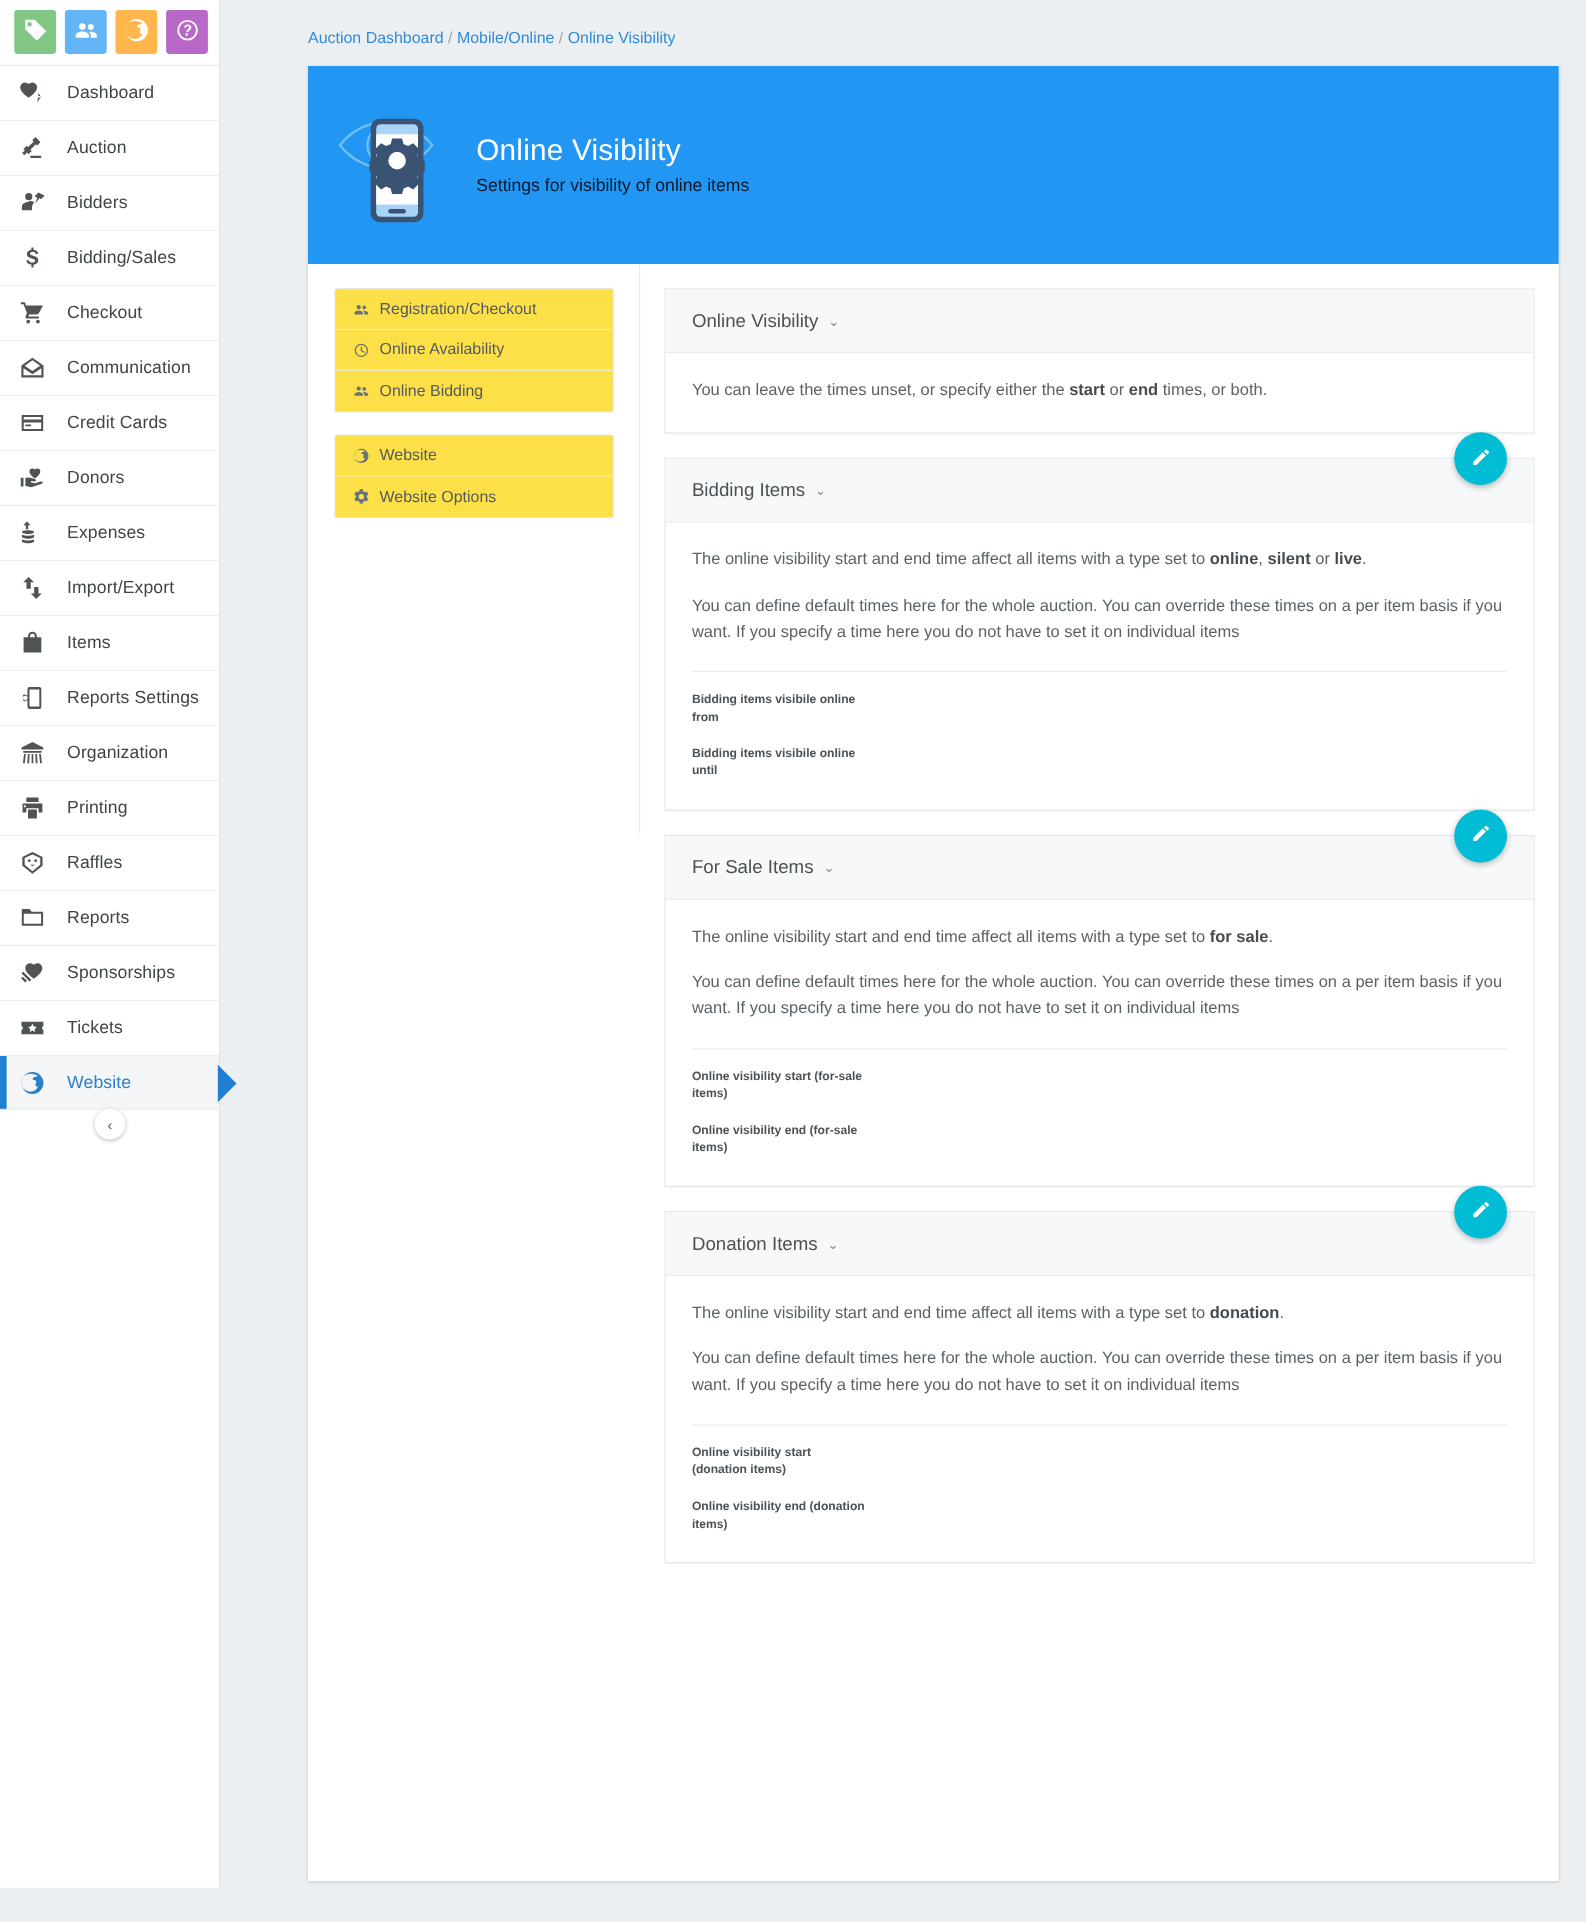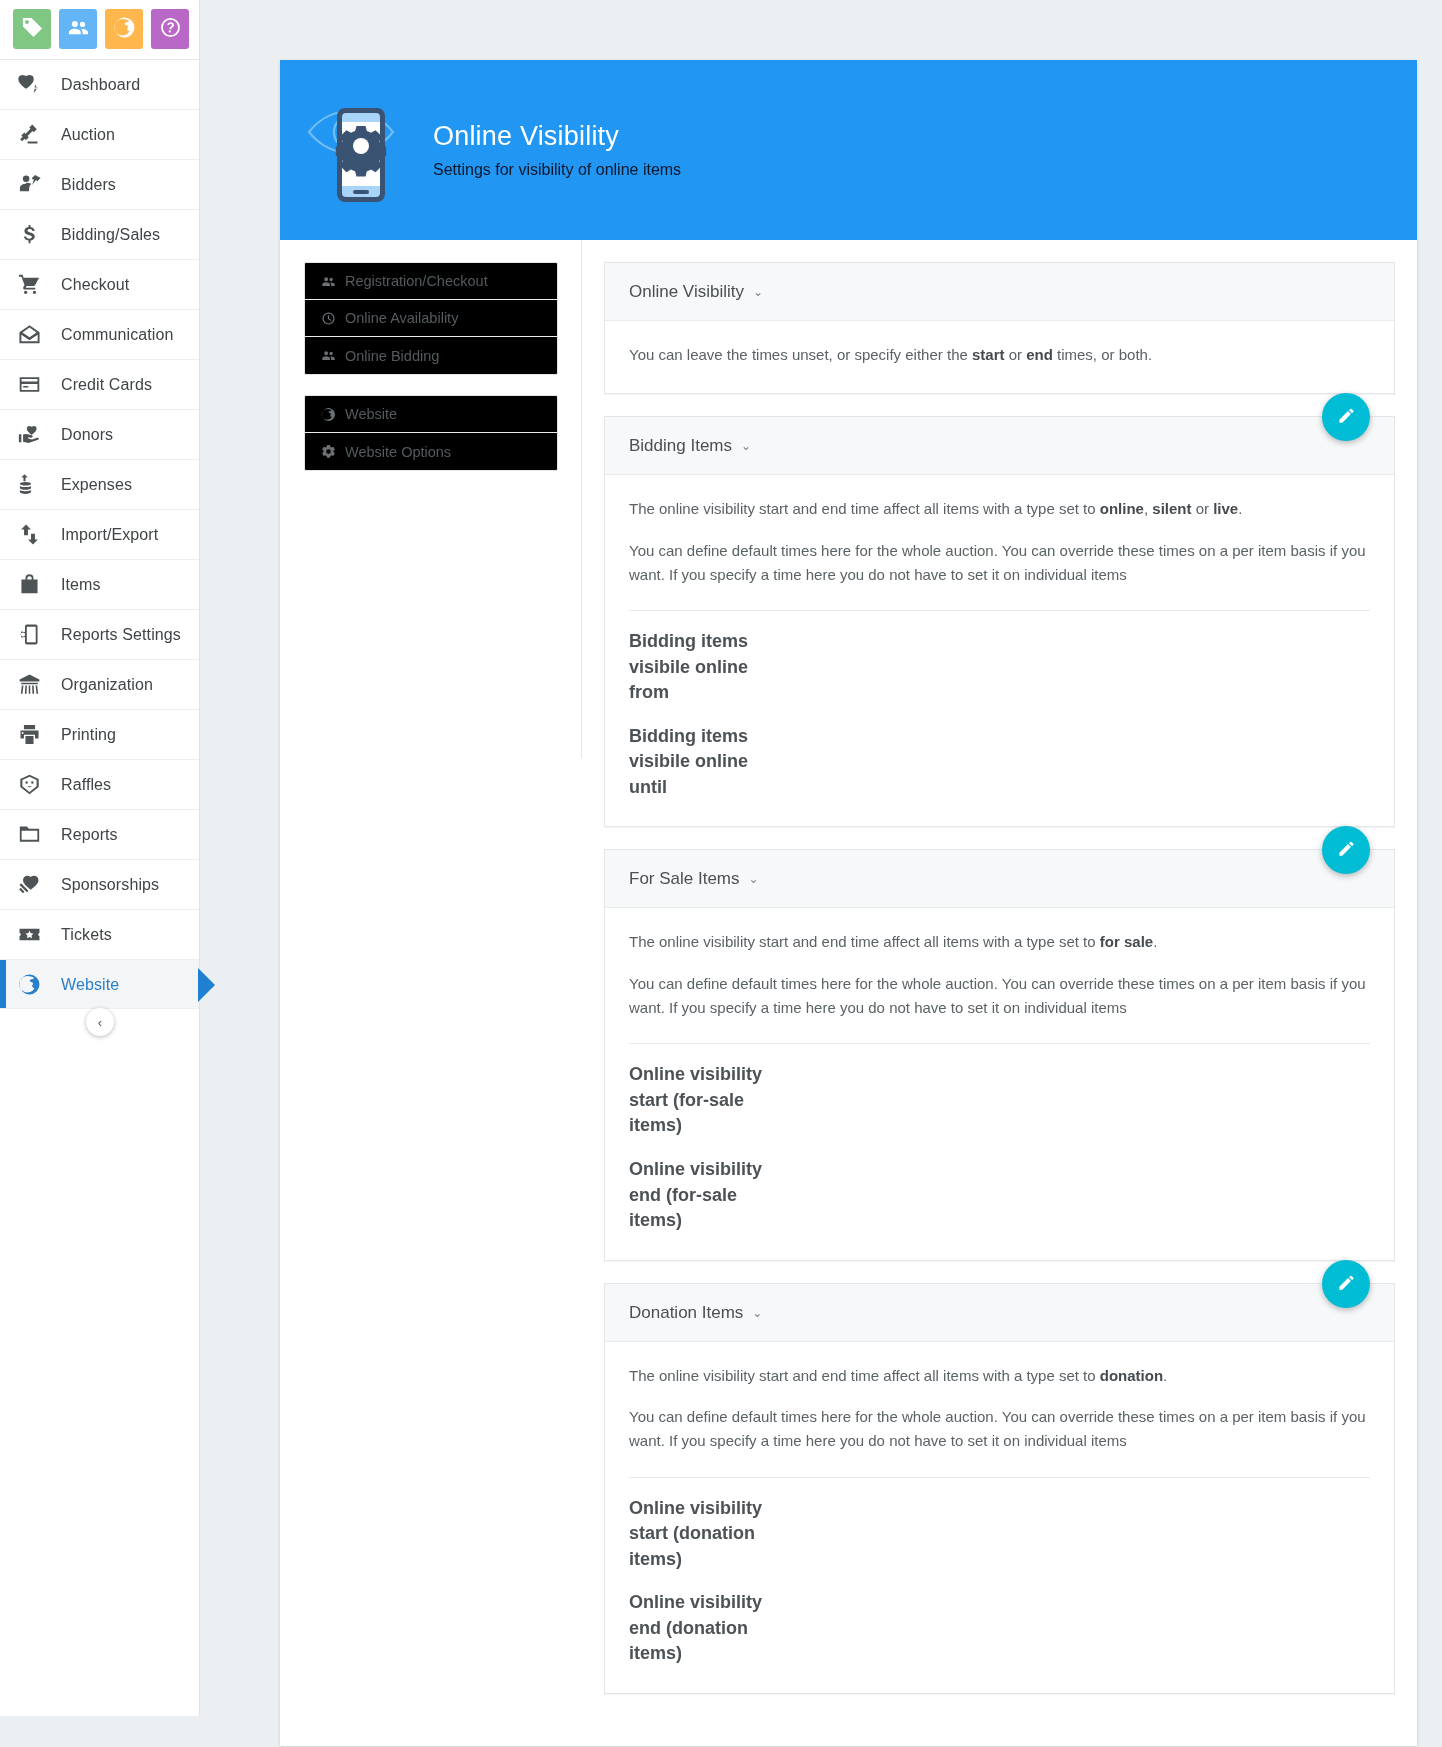--- a/index.html
+++ b/index.html
@@ -121,21 +121,21 @@
     width:302px;
     flex:0 0 302px;
     padding:22px 24px 0 24px;
     position:relative;
   }
   #subnav-col::after {
     content:""; position:absolute; right:0; top:0; height:518px; width:1px;
     background:#e6e9ea;
   }
   .subnav-group {
-    background:#000000;
+    background:#fde047;
     border:1px solid #e2e5e7;
     border-radius:2px;
     margin-bottom:20px;
   }
   .subnav-item {
     height:37px;
     display:flex; align-items:center;
     padding-left:16px;
     border-bottom:1px solid #e9ecee;
     font-size:14.5px;
@@ -173,21 +173,21 @@
   hr.fieldsep {
     border:none; border-top:1px solid #e8ebec;
     margin:23px 0 0 0;
   }
   .field-row {
     display:flex;
     padding:18px 0 0 0;
   }
   .field-label {
     width:160px; flex:0 0 160px;
-    font-size:18px; font-weight:bold; color:#4c5256;
+    font-size:11px; font-weight:bold; color:#4c5256;
     line-height:1.42;
   }
   .field-value { flex:1; font-size:15px; color:#5b6266; }
 
   .edit-fab {
     position:absolute;
     right:24px; top:-24px;
     width:48px; height:48px;
     border-radius:50%;
     background:#00bcd4;
@@ -377,20 +377,21 @@
         </span>
         <span class="nav-label">Website</span>
       </div>
     </div>
   <div id="sidebar-bottom-line"></div>
   <div id="collapse-btn">‹</div>
 </div>
 
 <div id="content">
 
+  <div id="breadcrumb"><a>Auction Dashboard</a><span class="sep">/</span><a>Mobile/Online</a><span class="sep">/</span><a>Online Visibility</a></div>
 
   <div id="page-card">
 
     <div id="page-header">
       <div id="hero-art">
         <svg viewBox="0 0 110 120" width="110" height="120" aria-hidden="true">
 
           <path d="M4 42 C26 14, 66 14, 88 42 C66 70, 26 70, 4 42 Z" fill="none" stroke="#71bdf5" stroke-width="2.2"></path>
           <circle cx="46" cy="42" r="17" fill="none" stroke="#71bdf5" stroke-width="2.2"></circle>
 

